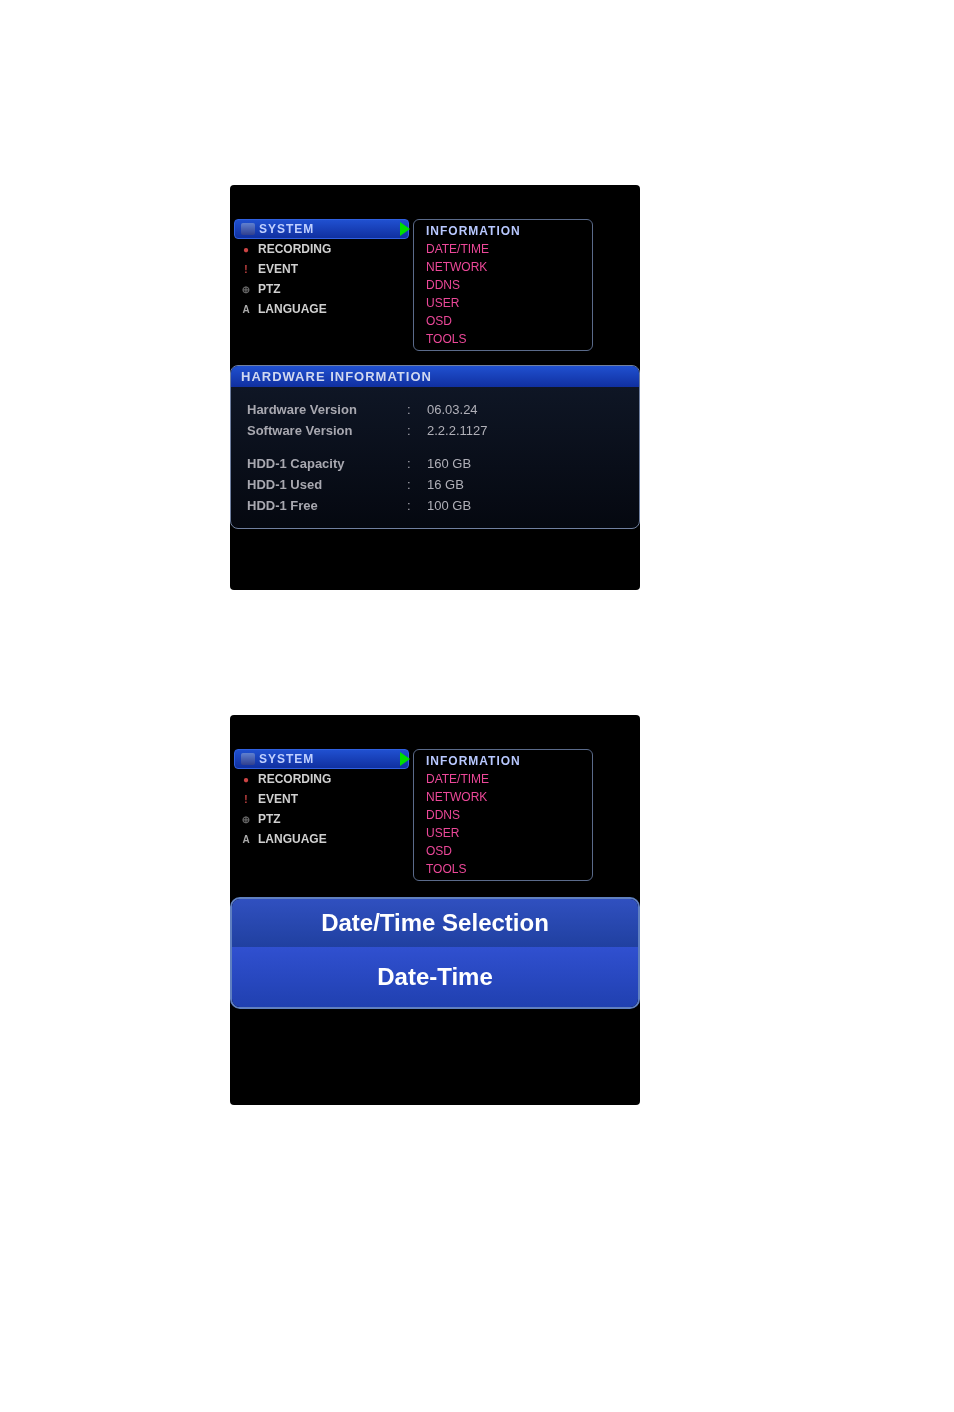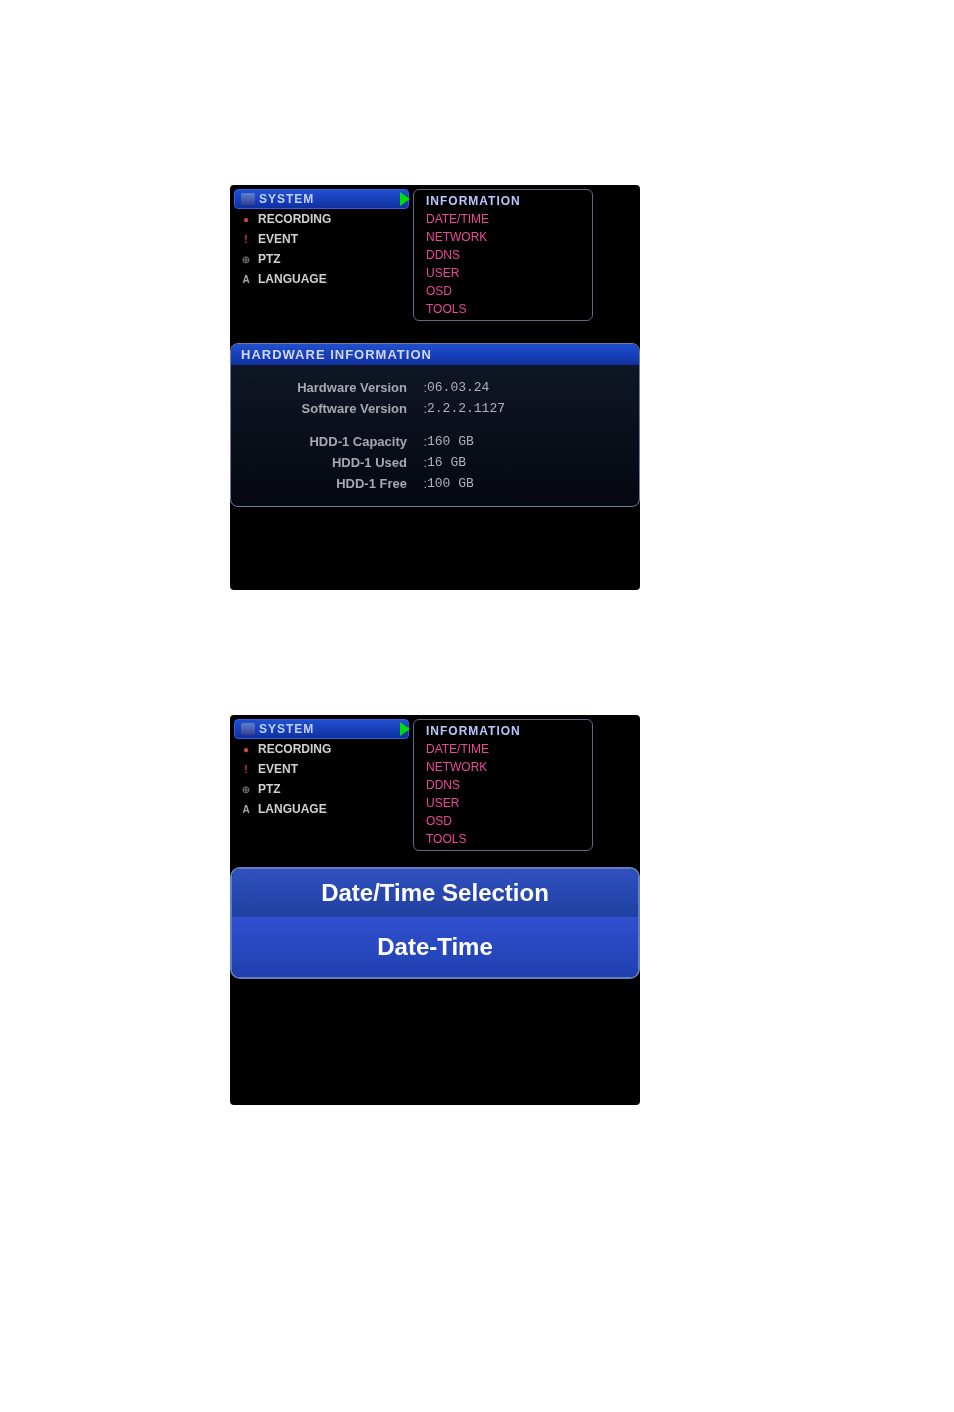--- a/index.html
+++ b/index.html
@@ -28,20 +28,21 @@
       left: 230px;
       top: 715px;
       width: 410px;
       height: 390px;
     }
     
     .menu-container {
       display: flex;
       padding: 4px;
       gap: 4px;
+      margin-top: 30px;
     }
     
     .menu-left {
       width: 175px;
     }
     
     .menu-right {
       width: 162px;
       border: 1px solid #5a6a8a;
       border-radius: 6px;
@@ -112,21 +113,21 @@
     
     .info-header {
       color: #b8c8ff;
       font-size: 12px;
       font-weight: bold;
       letter-spacing: 1px;
       padding: 2px 4px;
     }
     
     .hardware-panel {
-      margin-top: 18px;
+      margin-top: 10px;
       border: 1px solid #7080a0;
       border-radius: 8px;
       overflow: hidden;
       background: linear-gradient(to bottom, #101828, #050810);
     }
     
     .hardware-header {
       background: linear-gradient(to bottom, #2050d0, #1030a0);
       padding: 3px 10px;
       color: #d0d8f0;
@@ -137,35 +138,33 @@
     
     .hardware-body {
       padding: 12px 16px;
     }
     
     .hardware-row {
       display: flex;
       color: #a8a8b0;
       font-size: 13px;
       padding: 3px 0;
-      text-align: right;
     }
     
     .hardware-label {
       width: 160px;
       font-weight: bold;
     }
     
     .hardware-colon {
       width: 20px;
     }
     
     .hardware-value {
       color: #b0b0b8;
-      font-family: Liberation Mono, monospace;
     }
     
     .hardware-gap {
       height: 12px;
     }
     
     .datetime-panel {
       margin-top: 12px;
       border: 2px solid #6080c0;
       border-radius: 10px;

